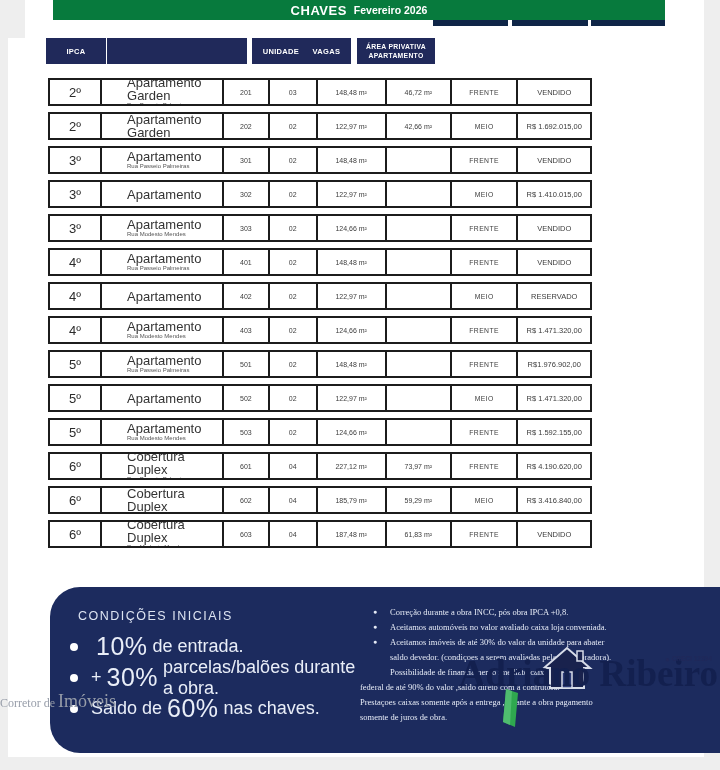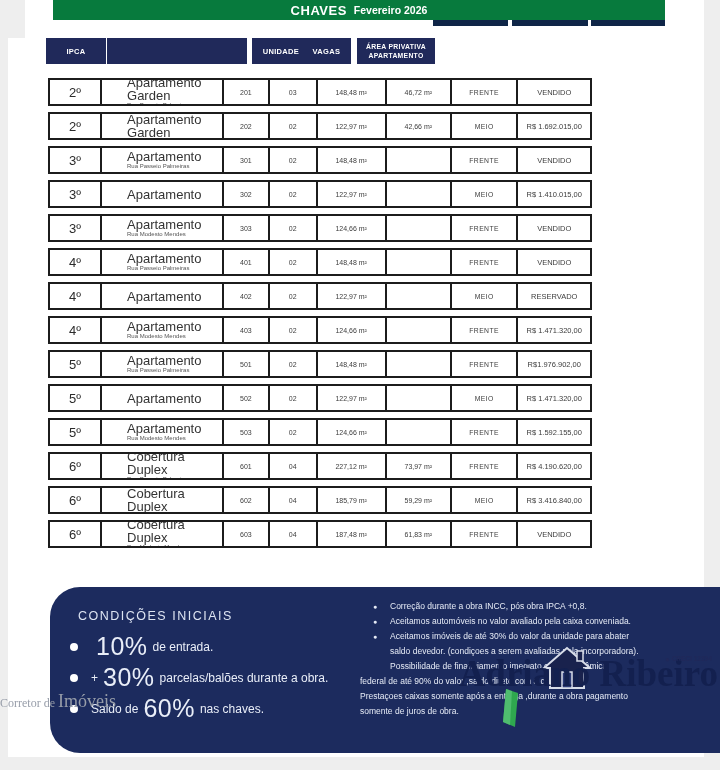--- a/index.html
+++ b/index.html
@@ -52,24 +52,24 @@
   .c-status{width:83px;font-size:7.5px;}
 
   
   .panel{position:absolute;left:50px;top:587px;width:717px;height:166px;background:#1c2b5e;
          color:#e9eef8;border-radius:30px;}
   .cond-title{position:absolute;left:28px;top:22px;font-size:12.5px;letter-spacing:1.5px;
               color:#dde4f2;}
   .lbullets{position:absolute;left:20px;top:44px;width:300px;}
   .lb{display:flex;align-items:center;height:31px;}
   .lb .dot{width:8px;height:8px;border-radius:50%;background:#fff;margin-right:13px;flex:none;}
-  .lb .pre,.lb .post{font-size:12px;}
+  .lb .pre,.lb .post{font-size:18px;}
   .lb .big{font-size:25px;font-weight:400;margin:0 5px;letter-spacing:.5px;}
 
-  .rlines{position:absolute;left:310px;top:12px;width:340px;}
+  .rlines{position:absolute;left:310px;top:18px;width:340px;font-family:Liberation Serif, serif;}
   .rl{display:flex;line-height:15px;font-size:8.5px;color:#e6ebf6;}
   .rl .b{width:30px;text-align:center;font-size:7px;flex:none;}
   .rl.nob .b{visibility:hidden;}
 
   
   .wm{position:absolute;pointer-events:none;}
   .wm-name{left:0;top:655px;width:718px;text-align:right;
            font-family:"Liberation Serif", serif;font-weight:700;font-size:37px;
            color:#13204f;line-height:38px;}
   .wm-role{left:0;top:691px;width:714px;
@@ -338,21 +338,21 @@
 
     <div class="rlines">
 
         <div class="rl">
           <span class="b">●</span>
           <span class="t">Correção durante a  obra  INCC, pós obra  IPCA +0,8.</span>
         </div>
 
         <div class="rl">
           <span class="b">●</span>
-          <span class="t">Aceitamos automóveis no valor avaliado pela caixa conveniada.</span>
+          <span class="t">Aceitamos automóveis no valor avaliado caixa loja conveniada.</span>
         </div>
 
         <div class="rl">
           <span class="b">●</span>
           <span class="t">Aceitamos imóveis de até 30% do valor da unidade para abater</span>
         </div>
 
         <div class="rl nob">
           <span class="b"></span>
           <span class="t">saldo devedor.  (condiçoes a serem avaliadas pela incorporadora).</span>

